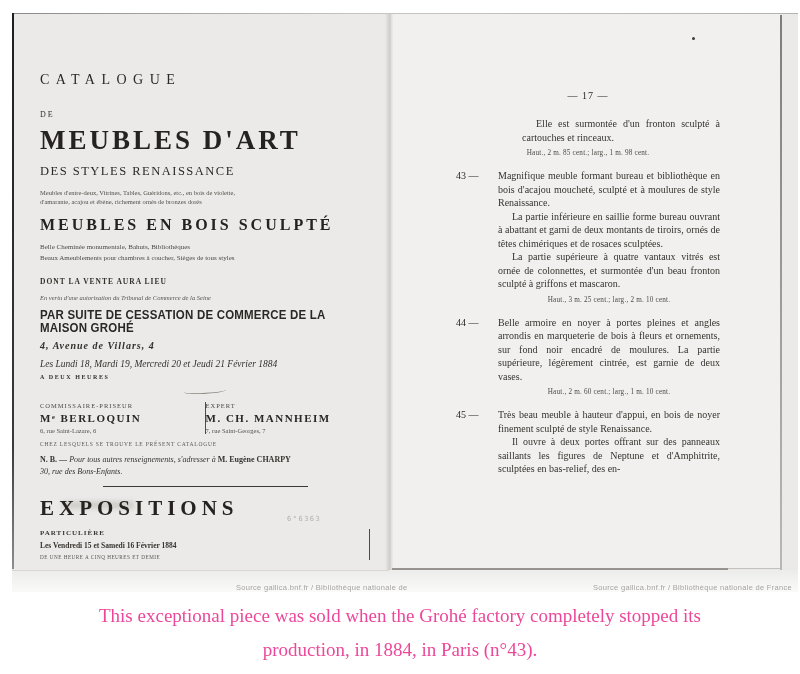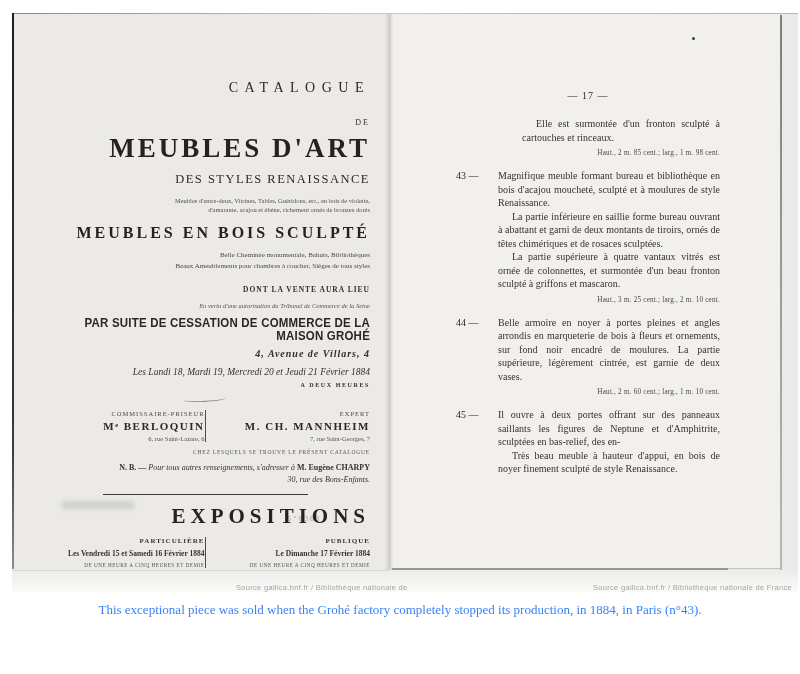--- a/index.html
+++ b/index.html
@@ -23,21 +23,21 @@
   .gutter-line{position:absolute;left:390px;top:14px;width:1px;height:556px;background:#d3d2d0;}
   .line-bottom{position:absolute;left:392px;top:568px;width:336px;height:2px;background:#97948f;}
   .line-bottom-faint{position:absolute;left:728px;top:568px;width:52px;height:1px;background:#c2c1bf;}
   .line-bottom-left{position:absolute;left:12px;top:570px;width:377px;height:1px;background:#d8d7d4;}
   .speck{position:absolute;left:692px;top:37px;width:3px;height:3px;border-radius:50%;background:#1c1c1c;opacity:.85;}
   .stamp-smudge{position:absolute;left:62px;top:501px;width:72px;height:8px;background:#c8c7c4;filter:blur(2px);opacity:.75;}
   .stamp-number{position:absolute;left:287px;top:515px;font-family:"DejaVu Sans Mono",monospace;
     font-size:7px;letter-spacing:1.5px;color:#8b8b89;opacity:.6;}
 
   
-  .left-page{position:absolute;left:40px;top:74px;width:330px;text-align:right;color:#34302c;}
+  .left-page{position:absolute;left:40px;top:66px;width:330px;text-align:left;color:#34302c;}
   .lp-header{font-size:14px;letter-spacing:6.5px;margin-top:6px;color:#2c2825;}
   .lp-de{font-size:8px;letter-spacing:2px;margin-top:22px;}
   .lp-title{font-size:27px;font-weight:bold;letter-spacing:3px;margin-top:6px;color:#262220;}
   .lp-subtitle{font-size:12.5px;letter-spacing:1.5px;margin-top:8px;color:#2c2825;}
   .lp-louis{font-size:8px;font-weight:bold;letter-spacing:.6px;margin-top:7px;}
   .lp-materials{font-size:6.5px;line-height:9px;margin-top:9px;color:#53504c;}
   .lp-sec-title{font-size:16px;font-weight:bold;letter-spacing:3px;margin-top:10px;color:#262220;}
   .lp-sec-lines{font-size:7px;line-height:10.5px;margin-top:8px;color:#4c4945;}
   .lp-sale-notice{font-size:7.5px;font-weight:bold;letter-spacing:1px;margin-top:14px;}
   .lp-sale-auth{font-size:6.5px;font-style:italic;margin-top:8px;color:#56534f;}
@@ -66,33 +66,33 @@
   .expo-col{flex:1;}
   .expo-head{font-size:7px;font-weight:bold;letter-spacing:1px;color:#3b3733;}
   .expo-dates{font-size:7.5px;font-weight:bold;margin-top:4px;color:#37332f;}
   .expo-hours{font-size:5.2px;letter-spacing:.5px;margin-top:4px;color:#5a5753;}
 
   
   .right-page{position:absolute;left:456px;top:90px;width:264px;color:#36322e;}
   .rp-pagenum{text-align:center;font-size:10px;letter-spacing:1px;color:#2e2a27;}
   .rp-intro{margin-top:16px;margin-left:66px;font-size:10px;line-height:13.5px;
     text-align:justify;text-indent:14px;}
-  .rp-dim{font-size:7.2px;text-align:right;color:#4d4a46;margin-top:5px;letter-spacing:.2px;}
+  .rp-dim{font-size:7.2px;text-align:center;color:#4d4a46;margin-top:5px;letter-spacing:.2px;}
   .rp-item{position:relative;padding-left:42px;margin-top:12px;}
   .rp-item-label{position:absolute;left:0;top:1px;font-size:10px;color:#2e2a27;}
   .rp-item p{margin:0;font-size:10px;line-height:13.5px;text-align:justify;}
   .rp-item p + p{text-indent:14px;}
 
   
   .src{position:absolute;font-family:"Liberation Sans","DejaVu Sans",sans-serif;
     font-size:7.5px;letter-spacing:.3px;color:#a6a4a1;white-space:nowrap;}
   .src-l{left:236px;top:583px;}
   .src-r{left:593px;top:583px;max-width:207px;overflow:hidden;}
   .caption{position:absolute;left:50%;transform:translateX(-50%);top:599px;width:662px;
-    text-align:center;font-size:13px;line-height:21px;color:#3b82f6;}
+    text-align:center;font-size:19px;line-height:34px;color:#ec4899;}
 </style>
 </head>
 <body>
 
 <div class="stage">
 
   <div class="scan">
     <div class="scan-bg"></div>
     <div class="right-bg"></div>
     <div class="scan-strip"></div>
@@ -154,25 +154,20 @@
       <div class="lp-rule"></div>
       <div class="lp-expo-title">EXPOSITIONS</div>
 
       <div class="expo-cols">
         <div class="expo-col">
           <div class="expo-head">PARTICULIÈRE</div>
           <div class="expo-dates">Les Vendredi 15 et Samedi 16 Février 1884</div>
           <div class="expo-hours">DE UNE HEURE A CINQ HEURES ET DEMIE</div>
         </div>
         <div class="vdiv"></div>
-        <div class="expo-col">
-          <div class="expo-head">PUBLIQUE</div>
-          <div class="expo-dates">Le Dimanche 17 Février 1884</div>
-          <div class="expo-hours">DE UNE HEURE A CINQ HEURES ET DEMIE</div>
-        </div>
       </div>
     </div>
 
     <div class="right-page">
       <div class="rp-pagenum">— 17 —</div>
       <div class="rp-intro">Elle est surmontée d'un fronton sculpté à cartouches et rinceaux.</div>
       <div class="rp-dim">Haut., 2 m. 85 cent.; larg., 1 m. 98 cent.</div>
 
       <div class="rp-item">
         <span class="rp-item-label">43 —</span>
@@ -183,22 +178,22 @@
       </div>
 
       <div class="rp-item">
         <span class="rp-item-label">44 —</span>
         <p>Belle armoire en noyer à portes pleines et angles arrondis en marqueterie de bois à fleurs et ornements, sur fond noir encadré de moulures. La partie supérieure, légèrement cintrée, est garnie de deux vases.</p>
         <div class="rp-dim">Haut., 2 m. 60 cent.; larg., 1 m. 10 cent.</div>
       </div>
 
       <div class="rp-item">
         <span class="rp-item-label">45 —</span>
+        <p>Très beau meuble à hauteur d'appui, en bois de noyer finement sculpté de style Renaissance.</p>
         <p>Il ouvre à deux portes offrant sur des panneaux saillants les figures de Neptune et d'Amphitrite, sculptées en bas-relief, des en-</p>
-        <p>Très beau meuble à hauteur d'appui, en bois de noyer finement sculpté de style Renaissance.</p>
       </div>
     </div>
 
     <div class="src src-l">Source gallica.bnf.fr / Bibliothèque nationale de</div>
     <div class="src src-r">Source gallica.bnf.fr / Bibliothèque nationale de France</div>
   </div>
 
   <div class="caption">This exceptional piece was sold when the Grohé factory completely stopped its production, in 1884, in Paris (n°43).</div>
 </div>
 

